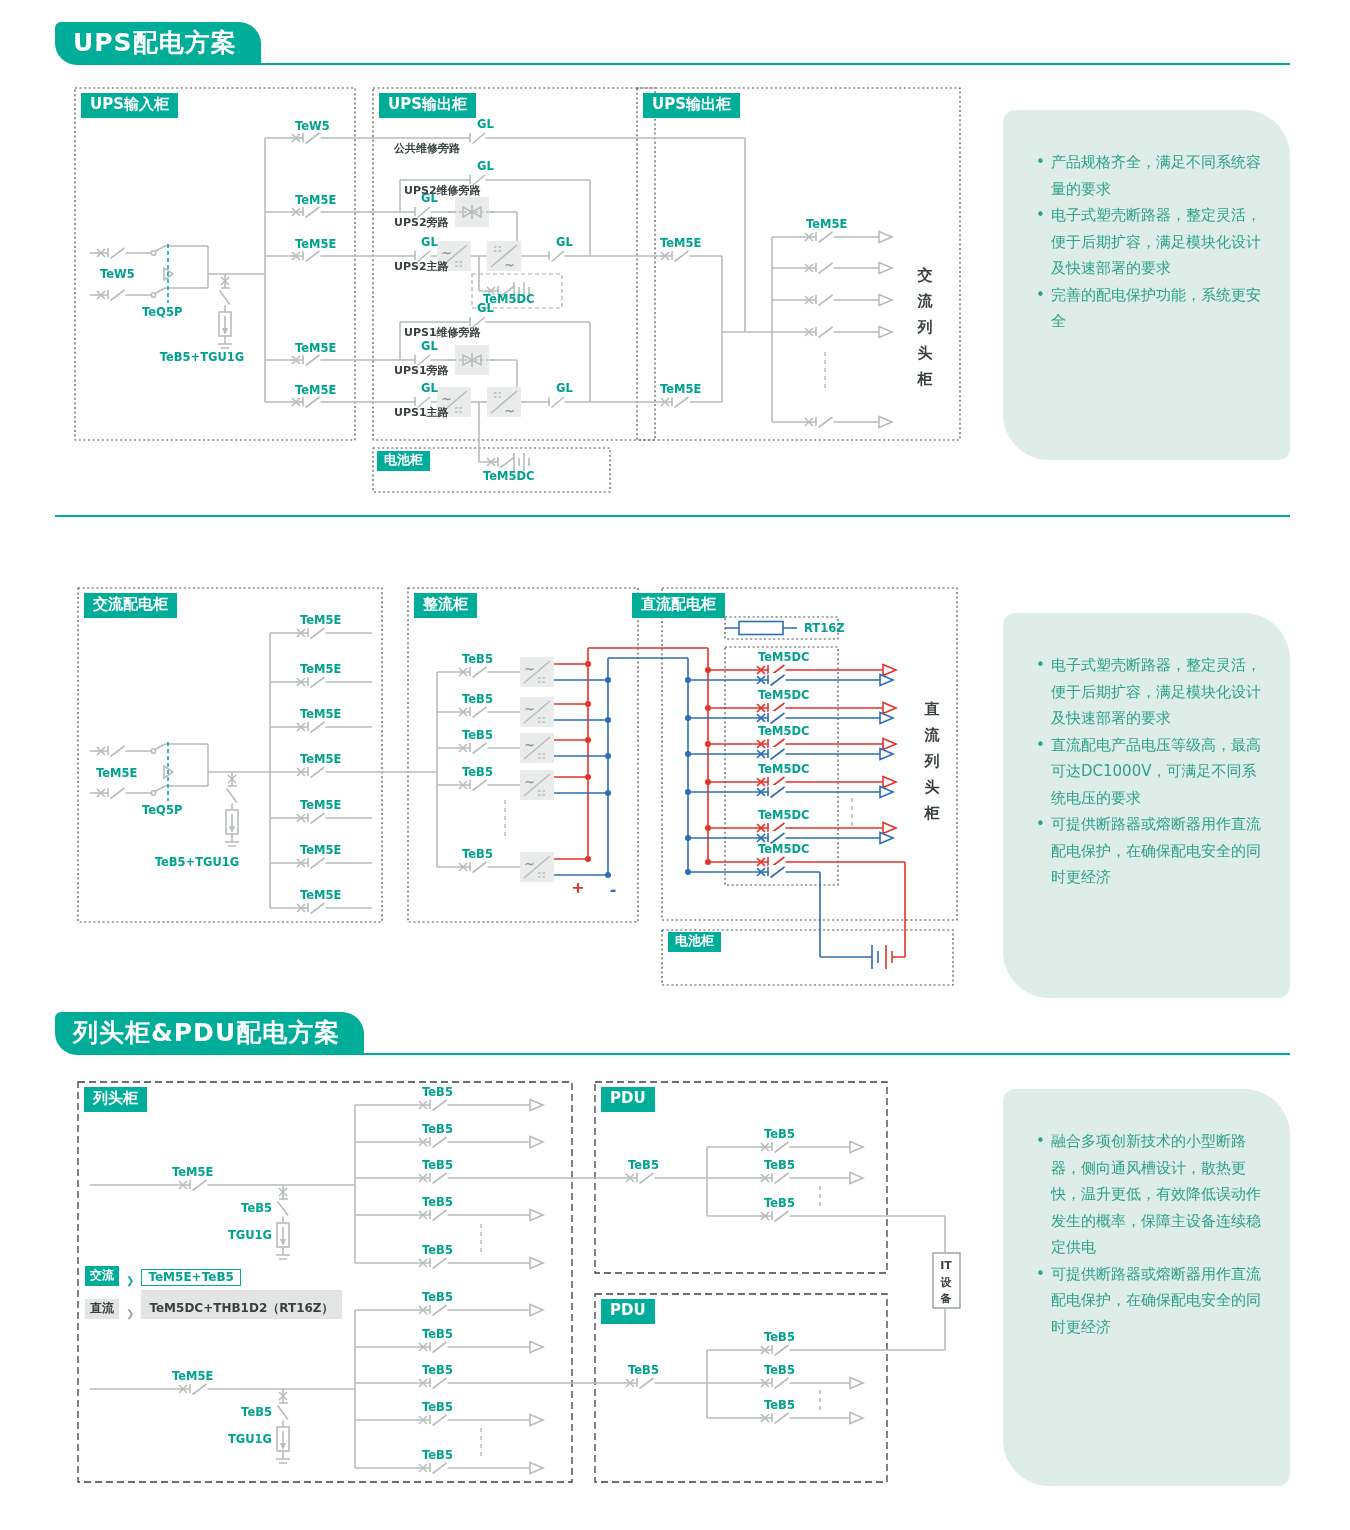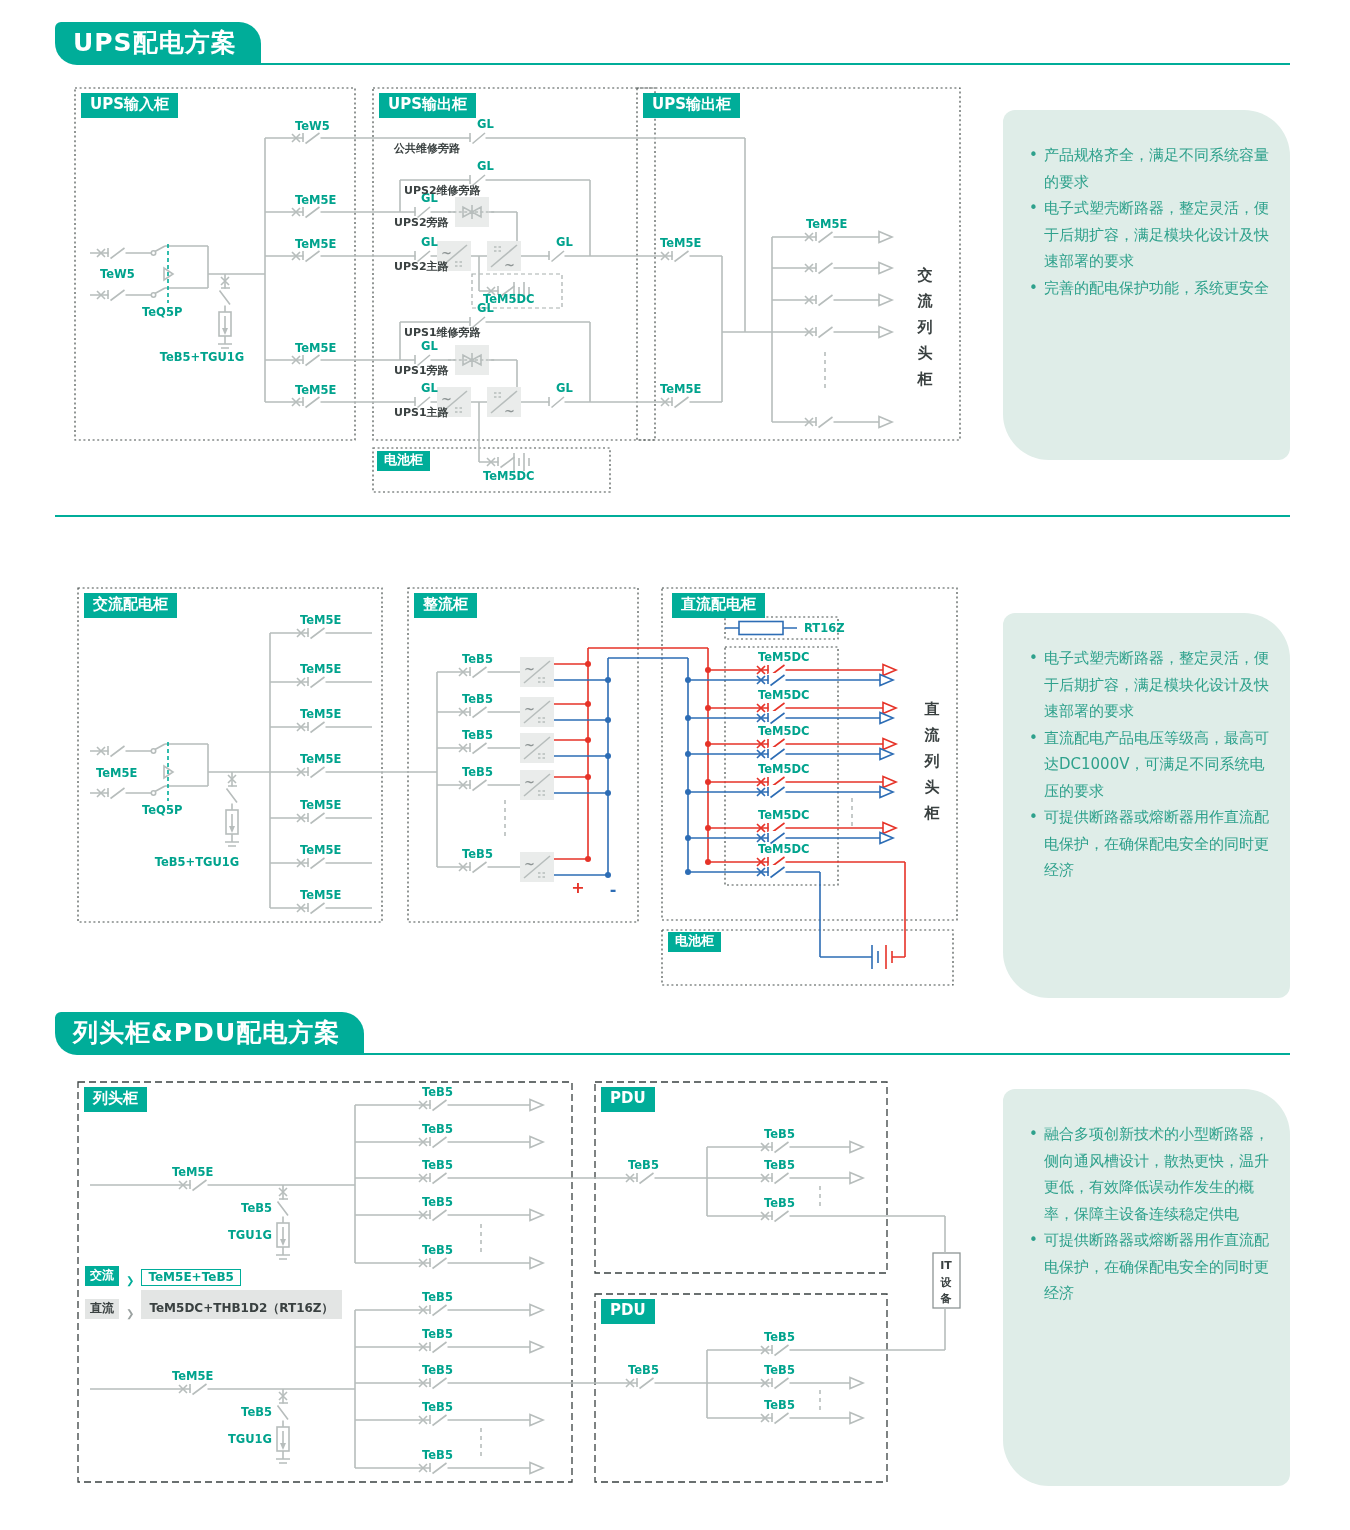--- a/index.html
+++ b/index.html
@@ -13,21 +13,21 @@
   .hdr .rule{flex:1;height:2px;background:#00AD99}
 
   
   .badge{position:absolute;background:#00AD99;color:#fff;font-weight:bold;
          font-size:15px;line-height:1.3;padding:2px 9px 3px;white-space:nowrap}
   .badge.sm{font-size:13px;padding:1px 7px 2px}
 
   
   .card{position:absolute;left:1003px;width:287px;background:#DFEDE8;
         border-radius:12px 46px 12px 46px;box-sizing:border-box;padding:32px 16px 16px 24px}
-  .card ul{margin:0;padding:0;list-style:none}
+  .card ul{margin:7px;padding:0;list-style:none}
   .card li{position:relative;padding-left:17px;color:#2EA18C;font-size:15px;line-height:26.5px}
   .card li::before{content:"•";position:absolute;left:2px}
 
   
   .legend{position:absolute;left:85px;top:1266px;display:flex;flex-direction:column;gap:4px;
           font-size:12px;font-weight:bold}
   .lrow{display:flex;align-items:flex-end;gap:7px}
   .lbadge{background:#00AD99;color:#fff;padding:1px 5px 2px;white-space:nowrap}
   .lbadge.gray{background:#E3E5E4;color:#3A4141}
   .chev{color:#00AD99;font-size:10px}
@@ -449,21 +449,21 @@
   <div class="pill">列头柜&amp;PDU配电方案</div>
   <div class="rule"></div>
 </div>
 
 <div class="badge" style="left:81px;top:93px">UPS输入柜</div>
 <div class="badge" style="left:379px;top:93px">UPS输出柜</div>
 <div class="badge" style="left:643px;top:93px">UPS输出柜</div>
 <div class="badge sm" style="left:377px;top:451px">电池柜</div>
 <div class="badge" style="left:84px;top:593px">交流配电柜</div>
 <div class="badge" style="left:414px;top:593px">整流柜</div>
-<div class="badge" style="left:672px;top:593px">直流配电柜</div>
+<div class="badge" style="left:632px;top:593px">直流配电柜</div>
 <div class="badge sm" style="left:668px;top:932px">电池柜</div>
 <div class="badge" style="left:84px;top:1087px">列头柜</div>
 <div class="badge" style="left:601px;top:1087px">PDU</div>
 <div class="badge" style="left:601px;top:1299px">PDU</div>
 
 <div class="card" style="top:110px;height:350px">
   <ul>
     <li>产品规格齐全，满足不同系统容量的要求</li>
     <li>电子式塑壳断路器，整定灵活，便于后期扩容，满足模块化设计及快速部署的要求</li>
     <li>完善的配电保护功能，系统更安全</li>

